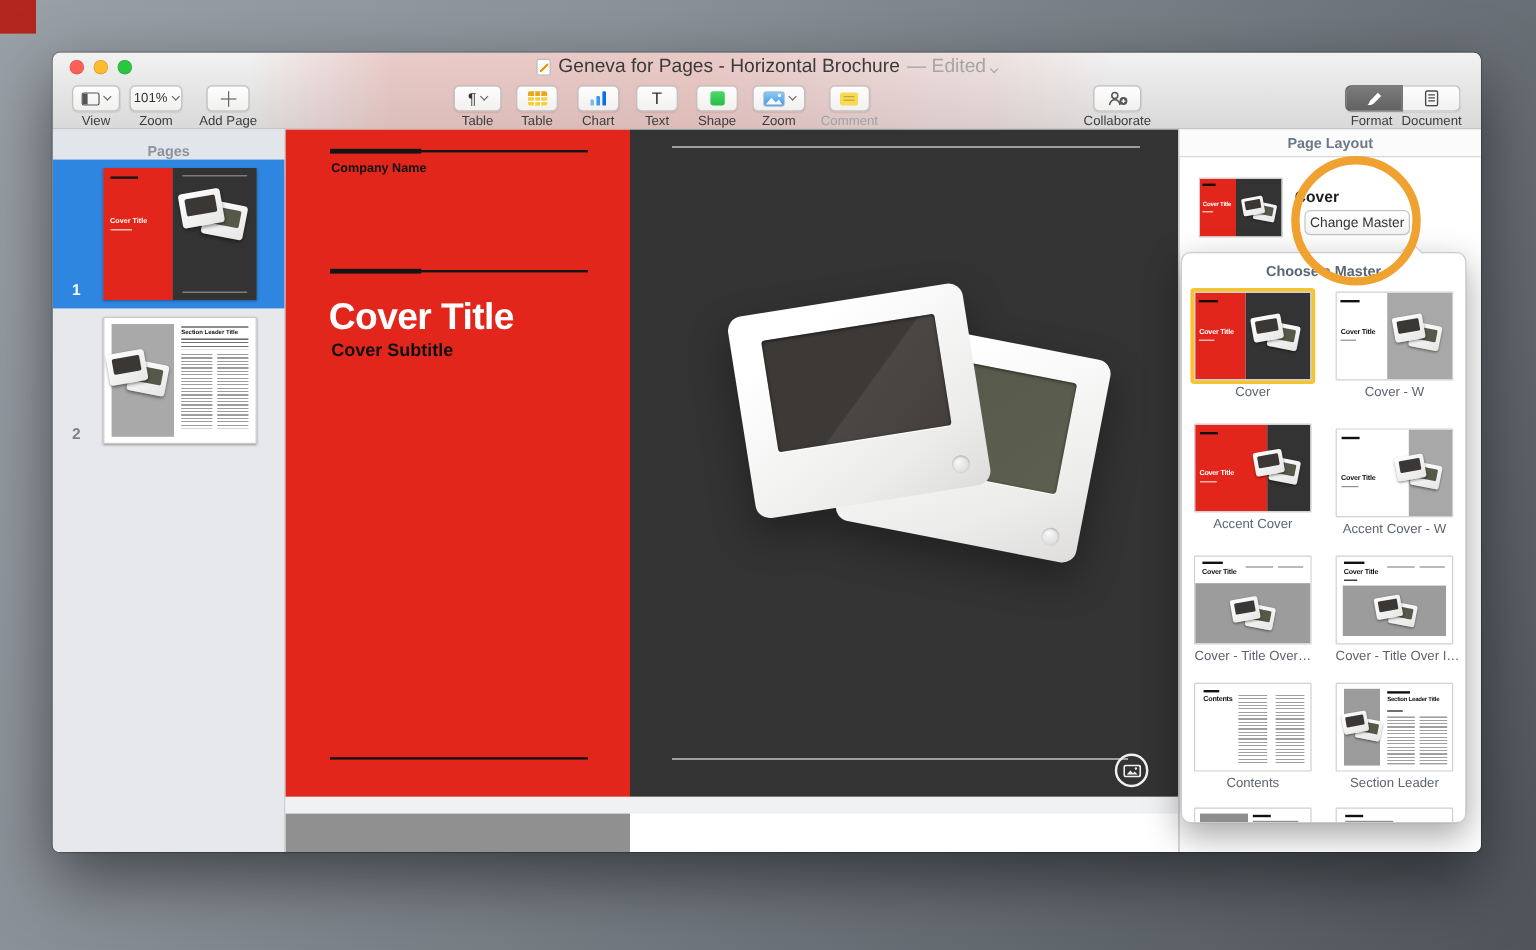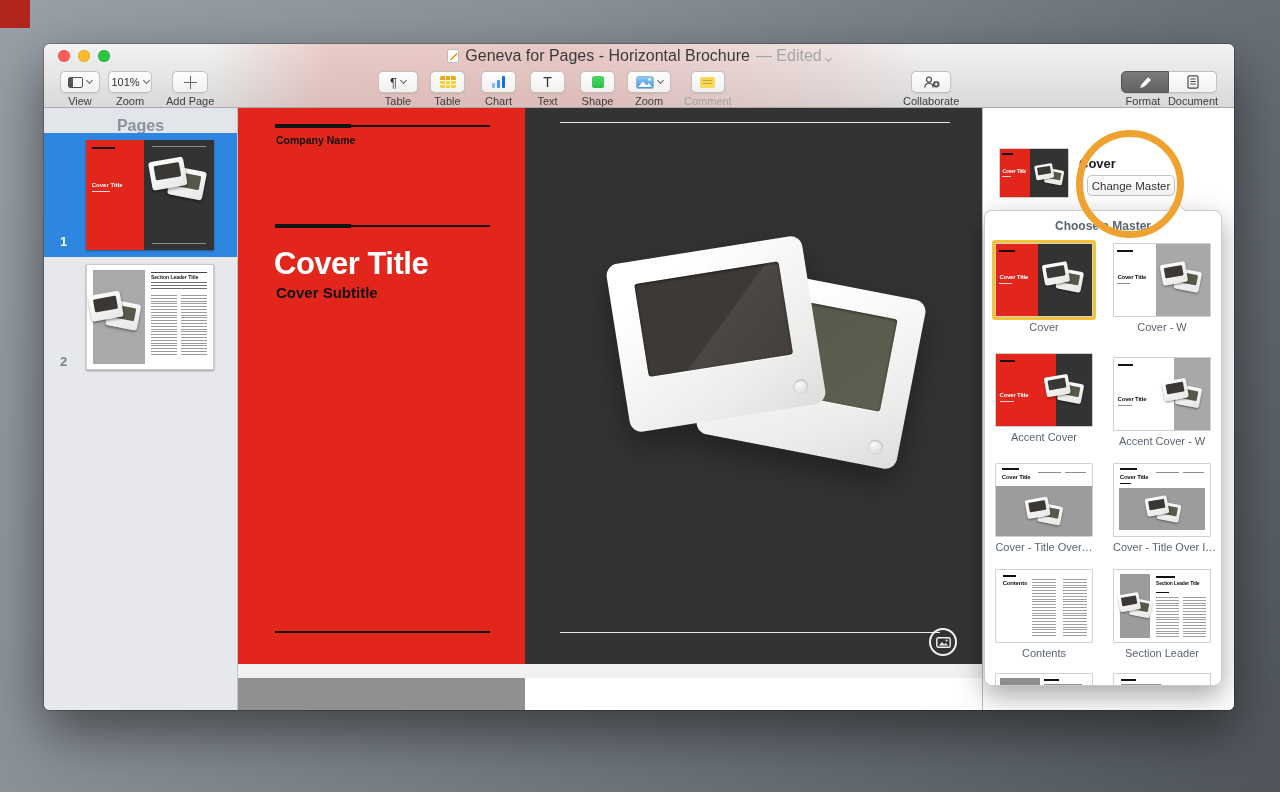--- a/index.html
+++ b/index.html
@@ -67,21 +67,21 @@
   .tb-btn.active { background:linear-gradient(#7b7b7b,#626262); border-color:#585858; }
   .seg-labels { display:flex; margin-top:2px; }
   .seg-labels span { font-size:11px; color:#3d3d3d; text-align:center; }
 
   
   .content { position:absolute; left:0; top:64px; right:0; bottom:0; background:#eef0f2; }
 
   
   .sidebar { position:absolute; left:0; top:0; bottom:0; width:194px; background:#e6e8eb; border-right:1px solid #bfc2c6; }
   .sb-header { height:36px; background:#e2e5e9; border-bottom:1px solid #d2d5d9; display:flex; align-items:center; justify-content:center;
-    font-size:16px; font-weight:bold; color:#8a939e; }
+    font-size:12px; font-weight:bold; color:#8a939e; }
   .sb-row1 { position:absolute; left:0; top:25px; width:100%; height:124px; background:#2e86e0; }
   .pnum { position:absolute; font-size:13px; font-weight:bold; }
   .pthumb { position:absolute; left:42px; width:128px; overflow:hidden; box-shadow:0 1px 2px rgba(0,0,0,.35); }
   .pthumb1 { top:7px; height:110px; }
   .pthumb1 .tl { position:absolute; left:0; top:0; bottom:0; width:45%; background:#e2261b; }
   .pthumb1 .tl .bar { position:absolute; left:10%; top:7px; width:40%; height:2px; background:#151515; }
   .pthumb1 .tl .ttl { position:absolute; left:10%; top:42px; color:#fff; font-weight:bold; font-size:6px; line-height:1.1; }
   .pthumb1 .tl .sub { position:absolute; left:10%; top:51px; width:32%; height:1px; background:rgba(255,255,255,.85); }
   .pthumb1 .tr { position:absolute; right:0; top:0; bottom:0; width:55%; background:#333; }
   .pthumb1 .tr .ln { position:absolute; left:12%; width:76%; height:1px; background:rgba(255,255,255,.45); }
@@ -388,20 +388,23 @@
             </div>
           </div>
         </div>
         <div class="gap"></div>
         <div class="sliver">
             <div class="g"></div>
           </div>
       </div>
 
       <div class="panel">
+        <div class="panel-header">
+            <span>Page Layout</span>
+          </div>
 
         <div class="pm-thumb-wrap">
           <div class="mthumb" style="width:70px;height:50px">
             <div class="h-l" style="left:0;top:0;bottom:0;width:44%;background:#e2261b">
               <div class="mbar" style="left:8%;top:4px;width:36%;height:1.5px;background:#111"></div>
               <div class="mttl" style="left:8%;top:20px;color:#fff;font-size:5px">Cover Title</div>
               <div class="mln" style="left:8%;top:27px;width:28%"></div>
             </div>
             <div class="h-r" style="left:44%;top:0;bottom:0;right:0;background:#333">
               <div class="slides" style="left:1px;top:10px;transform:scale(0.82)">

